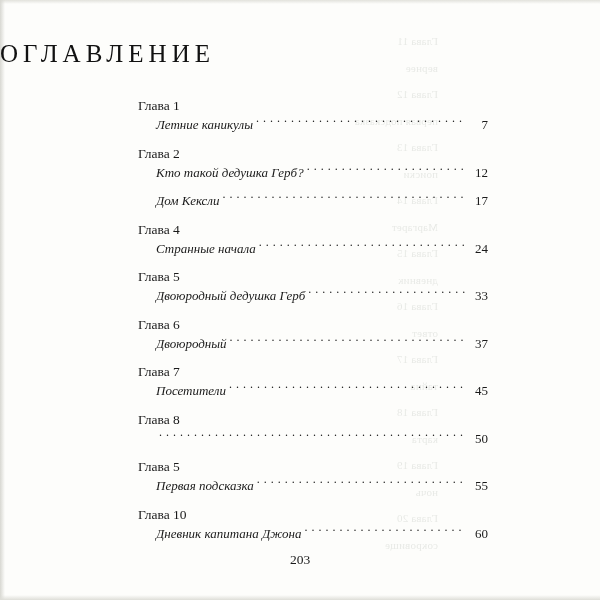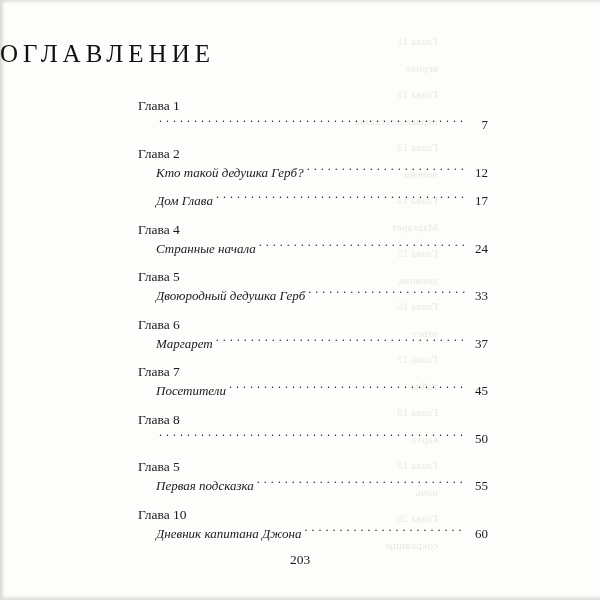--- a/index.html
+++ b/index.html
@@ -157,37 +157,38 @@
 Глава 20
 сокровище</div>
 
   <div class="title">ОГЛАВЛЕНИЕ</div>
 
   <div class="toc">
 
     <div class="entry">
       <div class="chapter">Глава 1</div>
       <div class="row">
+        <span class="entry-title">Летние каникулы</span>
         <span class="leader"></span>
         <span class="pagenum">7</span>
       </div>
     </div>
 
     <div class="entry">
       <div class="chapter">Глава 2</div>
       <div class="row">
         <span class="entry-title">Кто такой дедушка Герб?</span>
         <span class="leader"></span>
         <span class="pagenum">12</span>
       </div>
     </div>
 
     <div class="entry">
       <div class="row">
-        <span class="entry-title">Дом Глава</span>
+        <span class="entry-title">Дом Кексли</span>
         <span class="leader"></span>
         <span class="pagenum">17</span>
       </div>
     </div>
 
     <div class="entry">
       <div class="chapter">Глава 4</div>
       <div class="row">
         <span class="entry-title">Странные начала</span>
         <span class="leader"></span>
@@ -200,21 +201,21 @@
       <div class="row">
         <span class="entry-title">Двоюродный дедушка Герб</span>
         <span class="leader"></span>
         <span class="pagenum">33</span>
       </div>
     </div>
 
     <div class="entry">
       <div class="chapter">Глава 6</div>
       <div class="row">
-        <span class="entry-title">Маргарет</span>
+        <span class="entry-title">Двоюродный</span>
         <span class="leader"></span>
         <span class="pagenum">37</span>
       </div>
     </div>
 
     <div class="entry">
       <div class="chapter">Глава 7</div>
       <div class="row">
         <span class="entry-title">Посетители</span>
         <span class="leader"></span>

